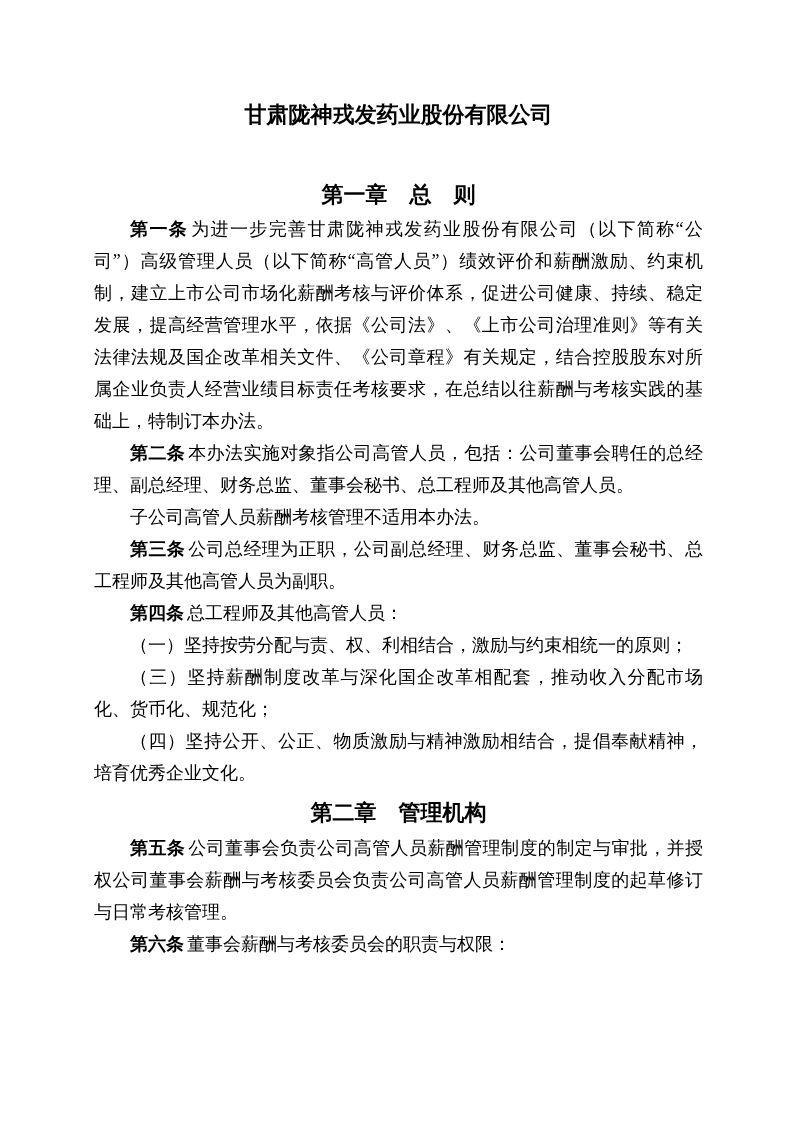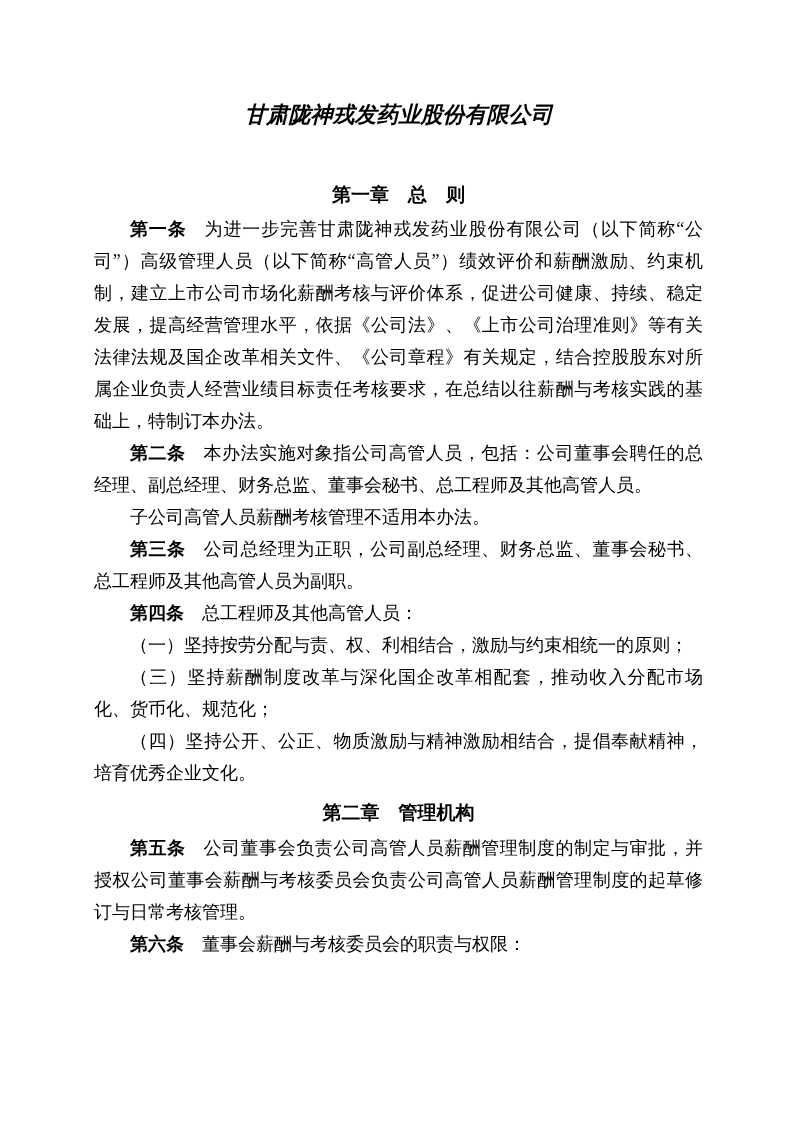--- a/index.html
+++ b/index.html
@@ -22,27 +22,26 @@
   .doc-title {
     font-size: 22px;
     font-weight: bold;
     text-align: center;
     line-height: 32px;
     letter-spacing: 0px;
     margin: 0;
   }
   .doc-title.first {
     margin-top: 99px;
-    font-style: italic;
   }
   .doc-title.second {
     margin-top: 10px;
   }
   .chapter-heading {
-    font-size: 19px;
+    font-size: 22px;
     font-weight: bold;
     text-align: center;
     line-height: 28px;
     margin: 0;
   }
   .chapter-heading.ch1 {
     margin-top: 50px;
   }
   .chapter-heading.ch2 {
     margin-top: 10px;
@@ -53,21 +52,21 @@
     line-height: 32px;
     text-align: justify;
     text-indent: 2em;
     margin: 0;
   }
   .para.first-body {
     margin-top: 4px;
   }
   .art-label {
     font-weight: bold;
-    margin-right: 18px;
+    margin-right: 3px;
   }
 </style>
 </head>
 <body>
 
 <div class="page">
 
   <h1 class="doc-title first">甘肃陇神戎发药业股份有限公司</h1>
 
 

